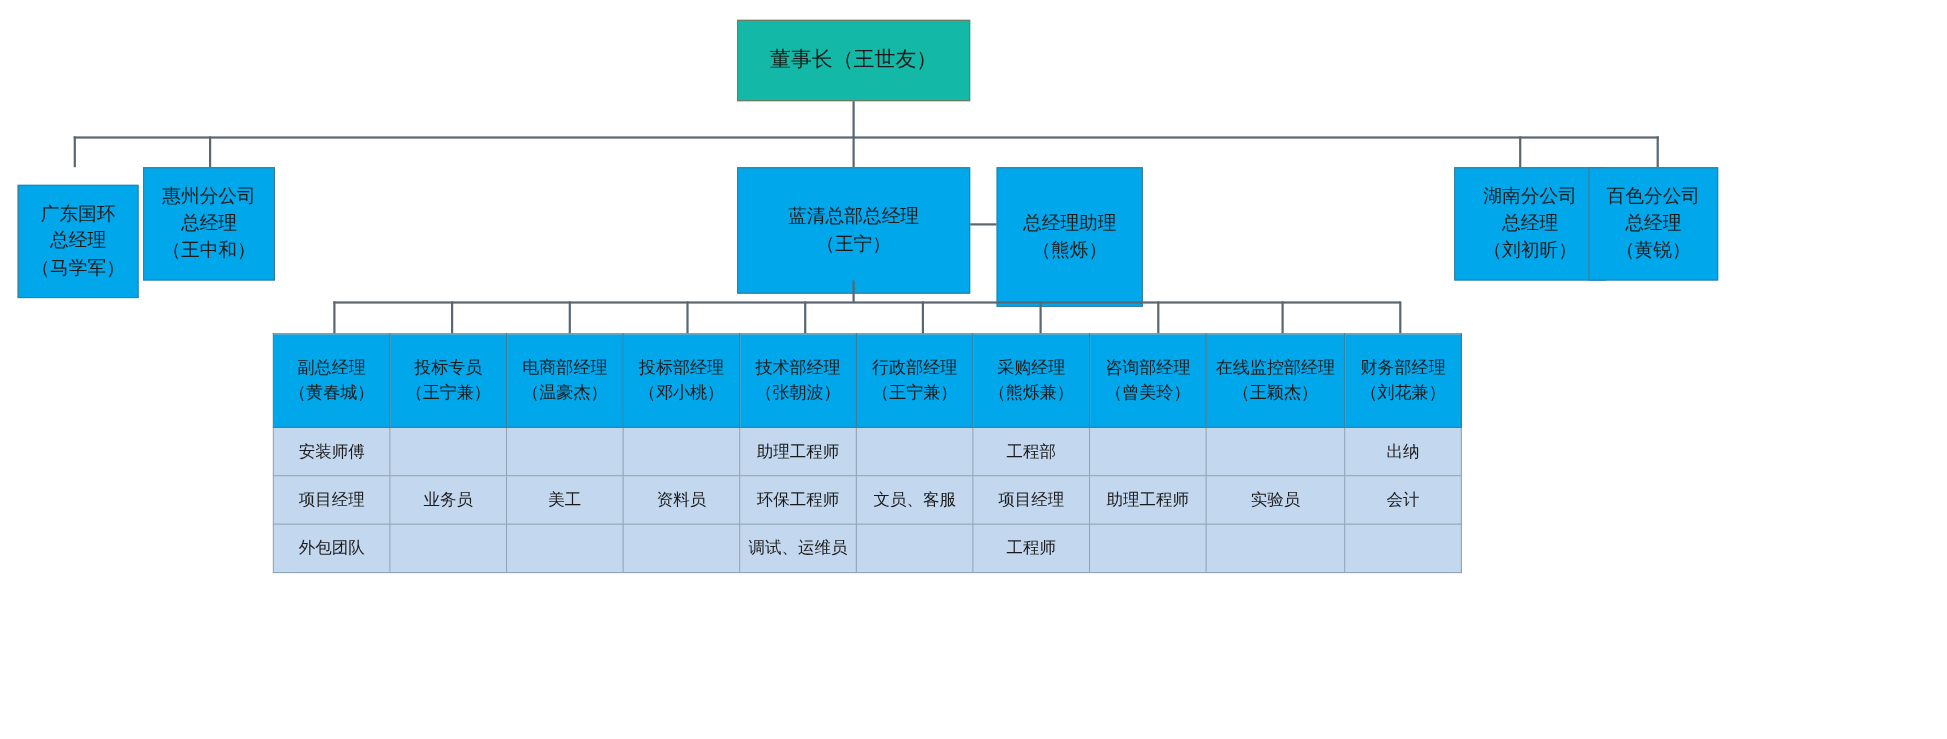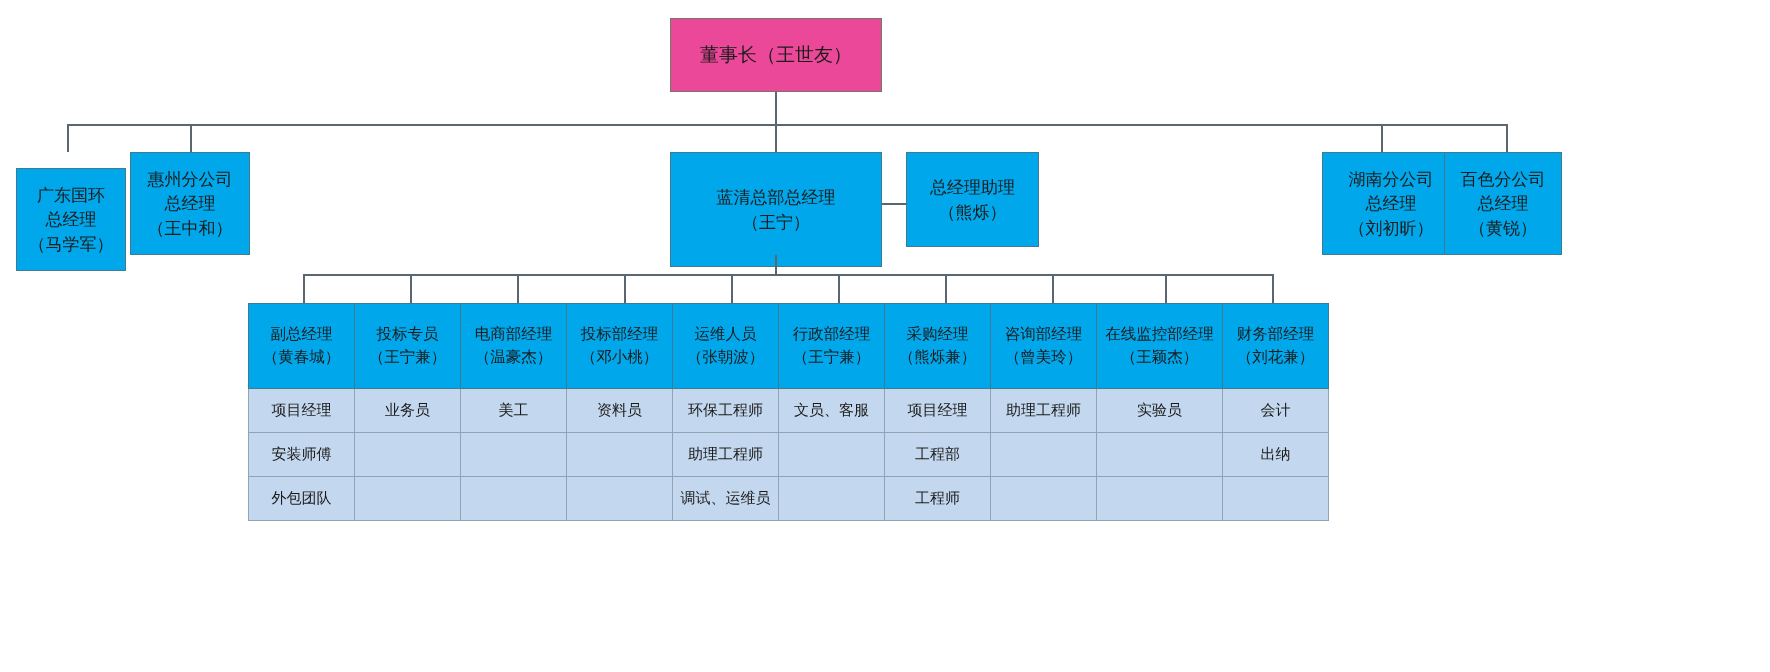--- a/index.html
+++ b/index.html
@@ -14,21 +14,21 @@
   .node{
     position:absolute;
     box-sizing:border-box;
     display:flex;align-items:center;justify-content:center;
     text-align:center;
     line-height:1.45;
     font-size:17px;
     color:#1b1b1b;
   }
   .node-chairman{
-    background:#ec4899;
+    background:#14b8a6;
     border:1px solid #6f7b62;
     font-size:19px;
   }
   .node-blue{
     background:#00a7ea;
     border:1px solid #3f7c94;
     font-size:17px;
   }
   .node-blue .ln{display:block;}
 
@@ -105,21 +105,21 @@
 
   <div class="node node-blue" style="left:670px;top:152px;width:212px;height:115px;">
     <span>
       <span class="ln">蓝清总部总经理</span>
       <span class="ln">（王宁）</span>
     </span>
   </div>
 
   <div class="ln-h" style="left:882px;top:203px;width:24px;"></div>
 
-  <div class="node node-blue" style="left:906px;top:152px;width:133px;height:95px;">
+  <div class="node node-blue" style="left:906px;top:152px;width:133px;height:127px;">
     <span>
       <span class="ln">总经理助理</span>
       <span class="ln">（熊烁）</span>
     </span>
   </div>
 
   <div class="node node-blue" style="left:1322px;top:152px;width:138px;height:103px;">
     <span>
       <span class="ln">湖南分公司</span>
       <span class="ln">总经理</span>
@@ -174,21 +174,21 @@
         </td>
         <td>
           <span class="hdr-l1">电商部经理</span>
           <span class="hdr-l2">（温豪杰）</span>
         </td>
         <td>
           <span class="hdr-l1">投标部经理</span>
           <span class="hdr-l2">（邓小桃）</span>
         </td>
         <td>
-          <span class="hdr-l1">运维人员</span>
+          <span class="hdr-l1">技术部经理</span>
           <span class="hdr-l2">（张朝波）</span>
         </td>
         <td>
           <span class="hdr-l1">行政部经理</span>
           <span class="hdr-l2">（王宁兼）</span>
         </td>
         <td>
           <span class="hdr-l1">采购经理</span>
           <span class="hdr-l2">（熊烁兼）</span>
         </td>
@@ -200,45 +200,45 @@
           <span class="hdr-l1">在线监控部经理</span>
           <span class="hdr-l2">（王颖杰）</span>
         </td>
         <td>
           <span class="hdr-l1">财务部经理</span>
           <span class="hdr-l2">（刘花兼）</span>
         </td>
       </tr>
     </thead>
     <tbody>
+      <tr>
+        <td>安装师傅</td>
+        <td class="empty"></td>
+        <td class="empty"></td>
+        <td class="empty"></td>
+        <td>助理工程师</td>
+        <td class="empty"></td>
+        <td>工程部</td>
+        <td class="empty"></td>
+        <td class="empty"></td>
+        <td>出纳</td>
+      </tr>
       <tr>
         <td>项目经理</td>
         <td>业务员</td>
         <td>美工</td>
         <td>资料员</td>
         <td>环保工程师</td>
         <td>文员、客服</td>
         <td>项目经理</td>
         <td>助理工程师</td>
         <td>实验员</td>
         <td>会计</td>
       </tr>
       <tr>
-        <td>安装师傅</td>
-        <td class="empty"></td>
-        <td class="empty"></td>
-        <td class="empty"></td>
-        <td>助理工程师</td>
-        <td class="empty"></td>
-        <td>工程部</td>
-        <td class="empty"></td>
-        <td class="empty"></td>
-        <td>出纳</td>
-      </tr>
-      <tr>
         <td>外包团队</td>
         <td class="empty"></td>
         <td class="empty"></td>
         <td class="empty"></td>
         <td>调试、运维员</td>
         <td class="empty"></td>
         <td>工程师</td>
         <td class="empty"></td>
         <td class="empty"></td>
         <td class="empty"></td>

